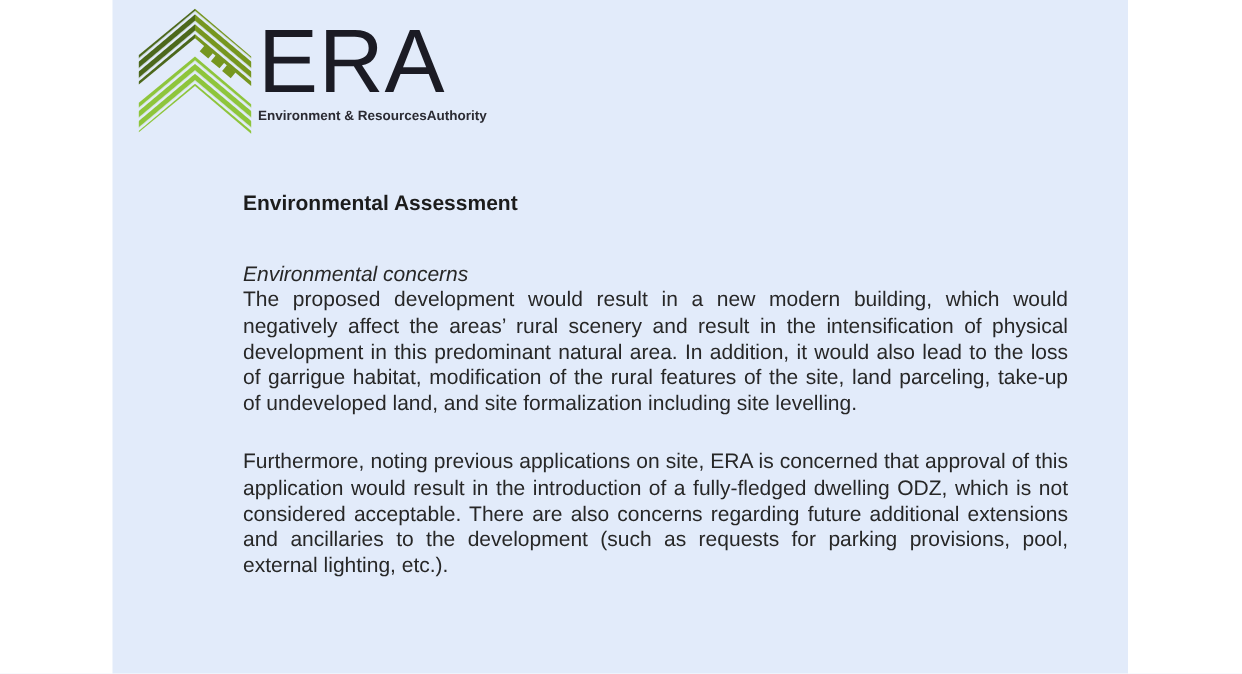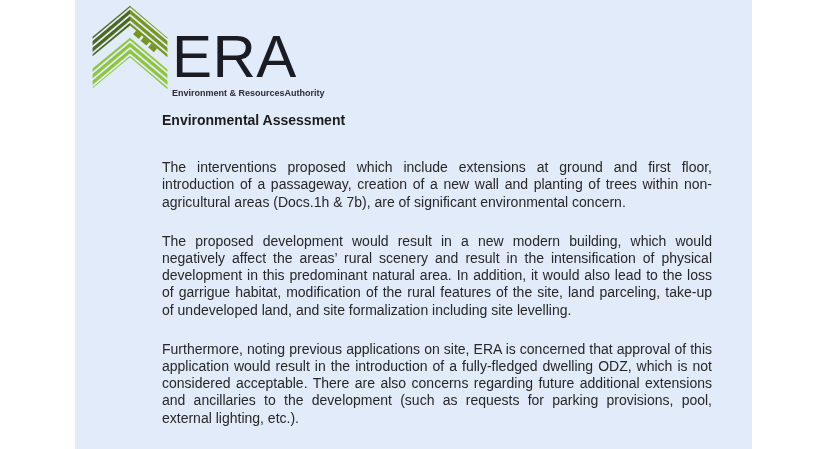--- a/index.html
+++ b/index.html
@@ -29,42 +29,42 @@
     left: 15px;
     top: 3px;
     display: flex;
     align-items: flex-start;
   }
   .logo-graphic { display: block; width: 80px; height: 88px; }
   .logo-text {
     display: flex;
     flex-direction: column;
     margin-left: 2px;
-    margin-top: 24px;
+    margin-top: 8px;
   }
   .logo-acronym {
     font-size: 60px;
     line-height: 60px;
     letter-spacing: 0.5px;
     font-weight: 400;
   }
   .logo-org {
     margin-top: 1px;
     font-size: 9px;
     font-weight: 700;
     line-height: 10.5px;
     color: #2b2b33;
     display: flex;
     flex-direction: row;
   }
   
   .content {
     position: absolute;
     left: 87px;
-    top: 112px;
+    top: 127px;
     width: 550px;
     color: #272727;
     font-size: 14px;
     line-height: 17.2px;
   }
   .content .heading {
     font-size: 14px;
     font-weight: 700;
     color: #1c1c1c;
     margin: 0 0 30px 0;
@@ -121,19 +121,19 @@
         <span class="logo-acronym" style="color: rgb(27, 27, 36);">ERA</span>
         <span class="logo-org">
           <span>Environment &amp; Resources</span>
           <span>Authority</span>
         </span>
       </div>
     </header>
 
     <main class="content">
       <h1 class="heading">Environmental Assessment</h1>
-      <p class="body-para">The interventions proposed which include extensions at ground and first floor, introduction of a passageway, creation of a new wall and planting of trees within non-agricultural areas (Docs.1h &amp; 7b), are of significant environmental concern.</p>
+      <h2 class="subheading">Environmental concerns</h2>
       <p class="body-para">The proposed development would result in a new modern building, which would negatively affect the areas’ rural scenery and result in the intensification of physical development in this predominant natural area. In addition, it would also lead to the loss of garrigue habitat, modification of the rural features of the site, land parceling, take-up of undeveloped land, and site formalization including site levelling.</p>
       <p class="body-para">Furthermore, noting previous applications on site, ERA is concerned that approval of this application would result in the introduction of a fully-fledged dwelling ODZ, which is not considered acceptable. There are also concerns regarding future additional extensions and ancillaries to the development (such as requests for parking provisions, pool, external lighting, etc.).</p>
     </main>
 
   </div>
 </div>
 
 </body></html>

